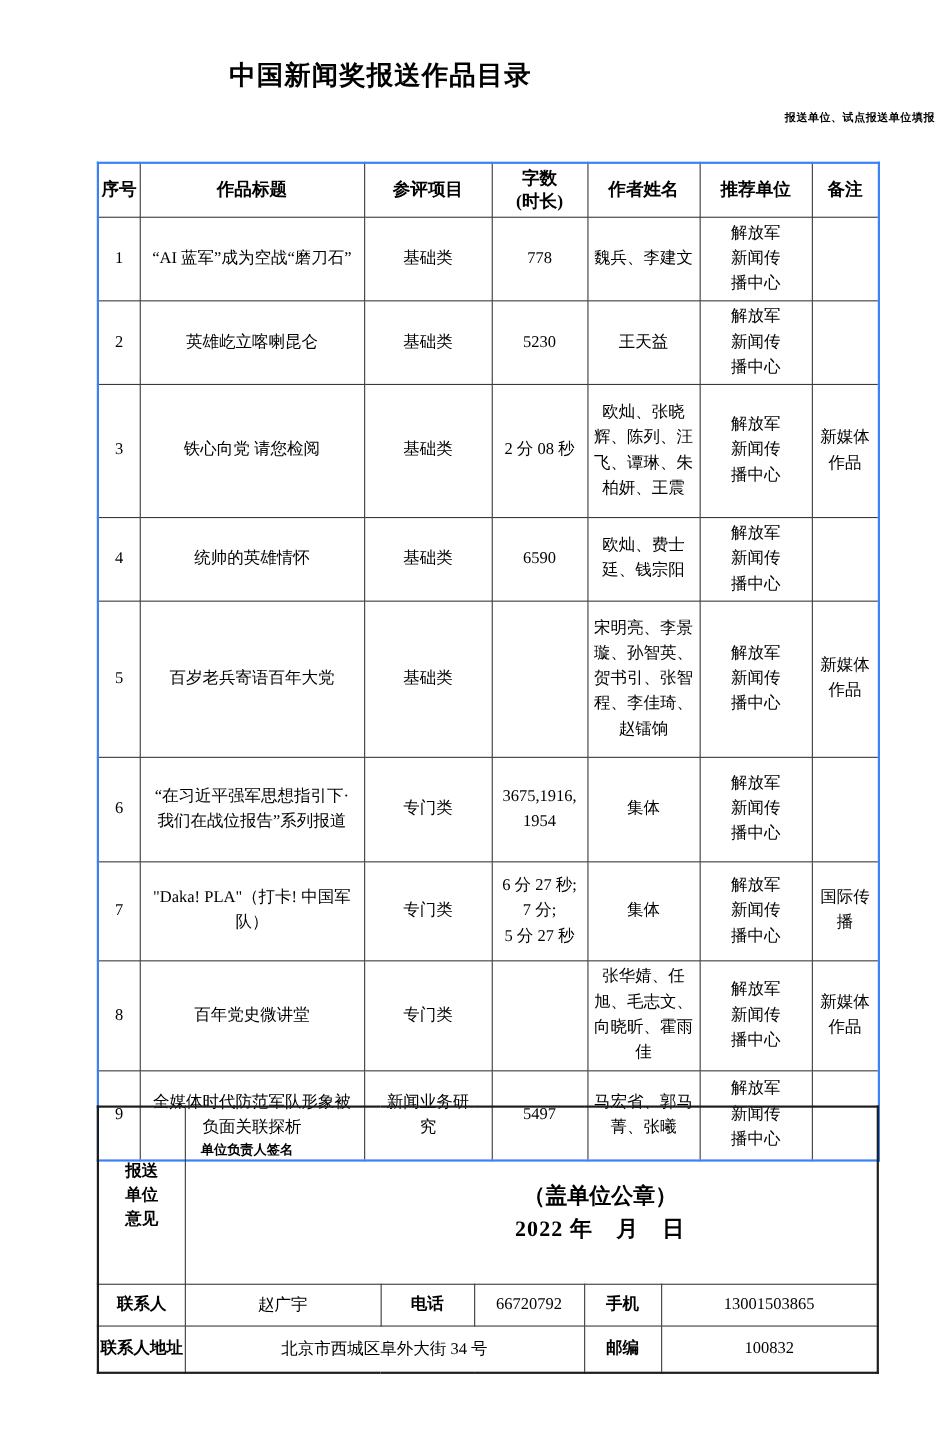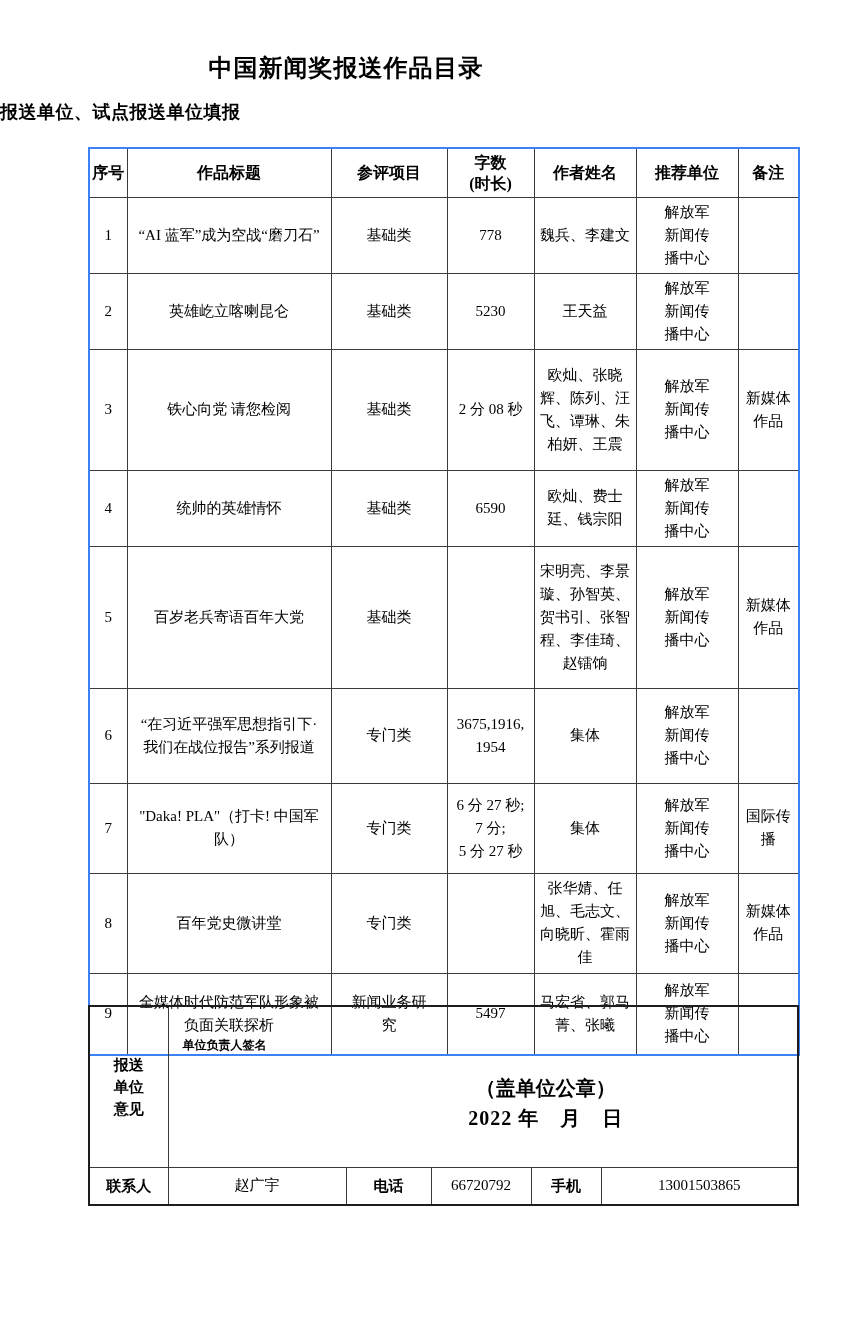--- a/index.html
+++ b/index.html
@@ -10,21 +10,21 @@
     color:#000;
   }
   .page { position:relative; width:850px; height:1317px; background:#fff; overflow:hidden; }
 
   .doc-title {
     position:absolute; top:52px; left:0; width:692px;
     text-align:center; font-size:24px; font-weight:bold; letter-spacing:1px;
   }
   .doc-subtitle {
     position:absolute; top:100px; left:0; width:850px;
-    text-align:left; font-size:18px; font-weight:bold; letter-spacing:0.5px;
+    text-align:right; font-size:10px; font-weight:bold; letter-spacing:0.5px;
   }
 
   table { border-collapse:collapse; table-layout:fixed; }
   .works-table { position:absolute; left:88px; top:147px; width:710px; border:2px solid #3b82f6; }
   .works-table th, .works-table td { border:1px solid #3a3a3a; text-align:center; vertical-align:middle; overflow:hidden; }
   .works-table th { font-size:16px; font-weight:bold; white-space:pre-line; line-height:21px; padding:2px 2px; }
   .works-table td { font-size:15px; line-height:23px; padding:3px 4px; }
   .works-table thead tr { height:49px; }
   .works-table tbody tr:nth-child(1){ height:57px; }
   .works-table tbody tr:nth-child(2){ height:56px; }
@@ -200,16 +200,22 @@
         </td>
       </tr>
       <tr class="r-contact">
         <td class="lbl">联系人</td>
         <td>赵广宇</td>
         <td class="lbl">电话</td>
         <td>66720792</td>
         <td class="lbl">手机</td>
         <td>13001503865</td>
       </tr>
+      <tr class="r-address">
+        <td class="lbl lbl-addr">联系人地址</td>
+        <td colspan="3">北京市西城区阜外大街 34 号</td>
+        <td class="lbl">邮编</td>
+        <td>100832</td>
+      </tr>
     </tbody>
   </table>
 
 </div>
 
 </body></html>

